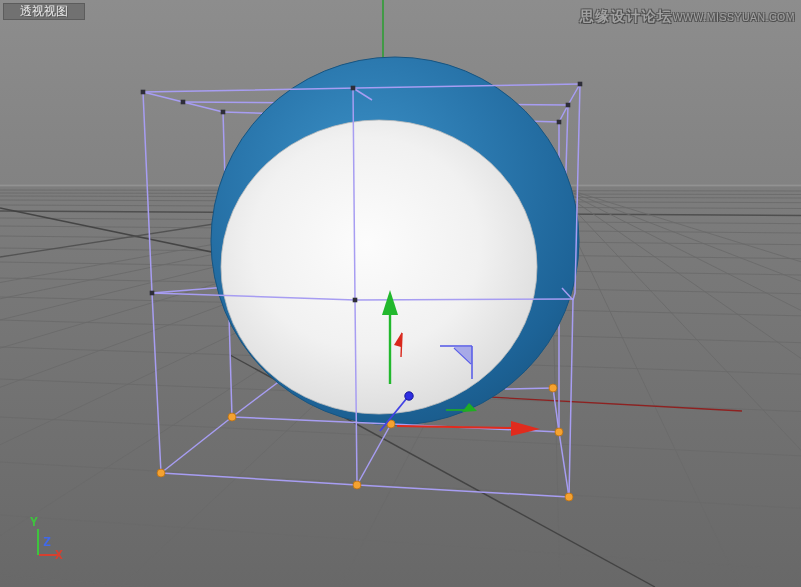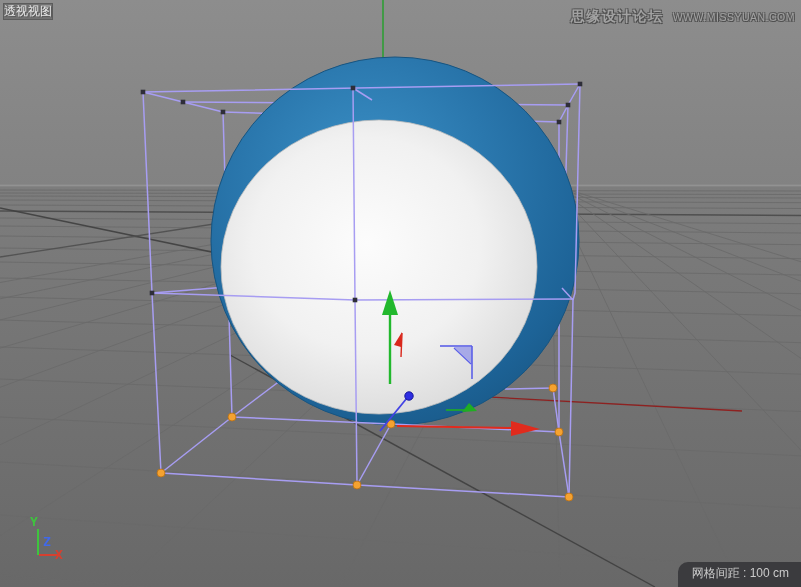--- a/index.html
+++ b/index.html
@@ -1,24 +1,24 @@
 <!DOCTYPE html>
 <html><head>
 <meta charset="utf-8">
 <style>
   html,body{margin:0;padding:0;background:#555;}
   .viewport{position:relative;width:801px;height:587px;overflow:hidden;
     font-family:"Liberation Sans",sans-serif;}
   .viewport svg{position:absolute;left:0;top:0;}
   .view-label{position:absolute;left:3px;top:3px;z-index:5;
     background:#717171;border:1px solid #5c5c5c;color:#eaeaea;
-    font-size:12px;line-height:15px;padding:0 0;
+    font-size:12px;line-height:15px;padding:0 16px;
     text-shadow:1px 1px 0 #565656;cursor:default;}
   .watermark{position:absolute;top:8px;right:6px;z-index:5;display:flex;
-    align-items:baseline;gap:9px;color:#a2a2a2;
+    align-items:baseline;color:#a2a2a2;
     text-shadow:1px 1px 0 #4c4c4c,-1px -1px 0 #606060,1px -1px 0 #555,-1px 1px 0 #555;}
   .watermark .forum{font-size:14px;font-weight:bold;letter-spacing:1.5px;}
   .watermark .url{font-size:10.5px;font-weight:normal;letter-spacing:0.5px;}
   .status-box{position:absolute;right:0;bottom:0;z-index:5;
     background:#3b3b3e;color:#cbcbcb;font-size:12px;
     padding:3px 12px 5px 14px;border-radius:10px 0 0 0;}
   text.triad{font-family:"DejaVu Sans Mono","Liberation Mono",monospace;
     font-weight:bold;font-size:13px;}
 </style>
 </head>
@@ -169,15 +169,14 @@
       </g>
     </svg>
 
   <div class="view-label">透视视图</div>
 
   <div class="watermark">
     <span class="forum">思缘设计论坛</span>
     <span class="url">WWW.MISSYUAN.COM</span>
   </div>
 
-  <div class="status-box">网格间距 : 100 cm</div>
 
 </div>
 
 </body></html>

